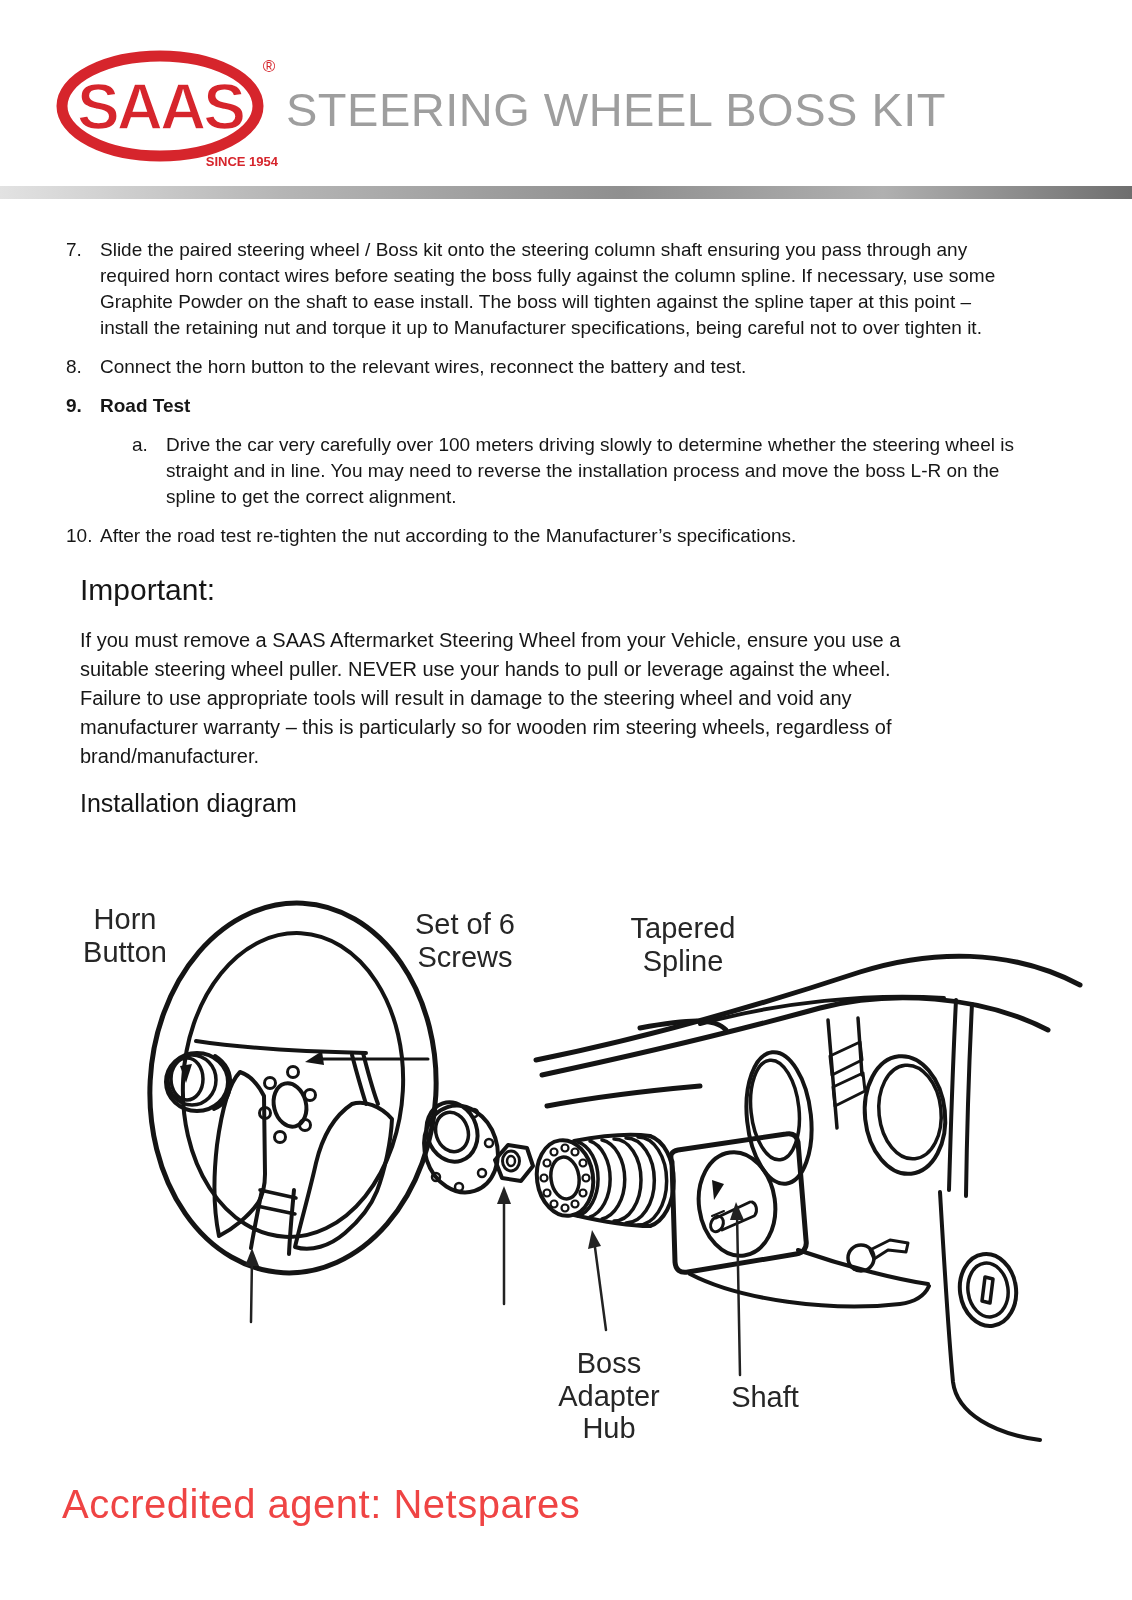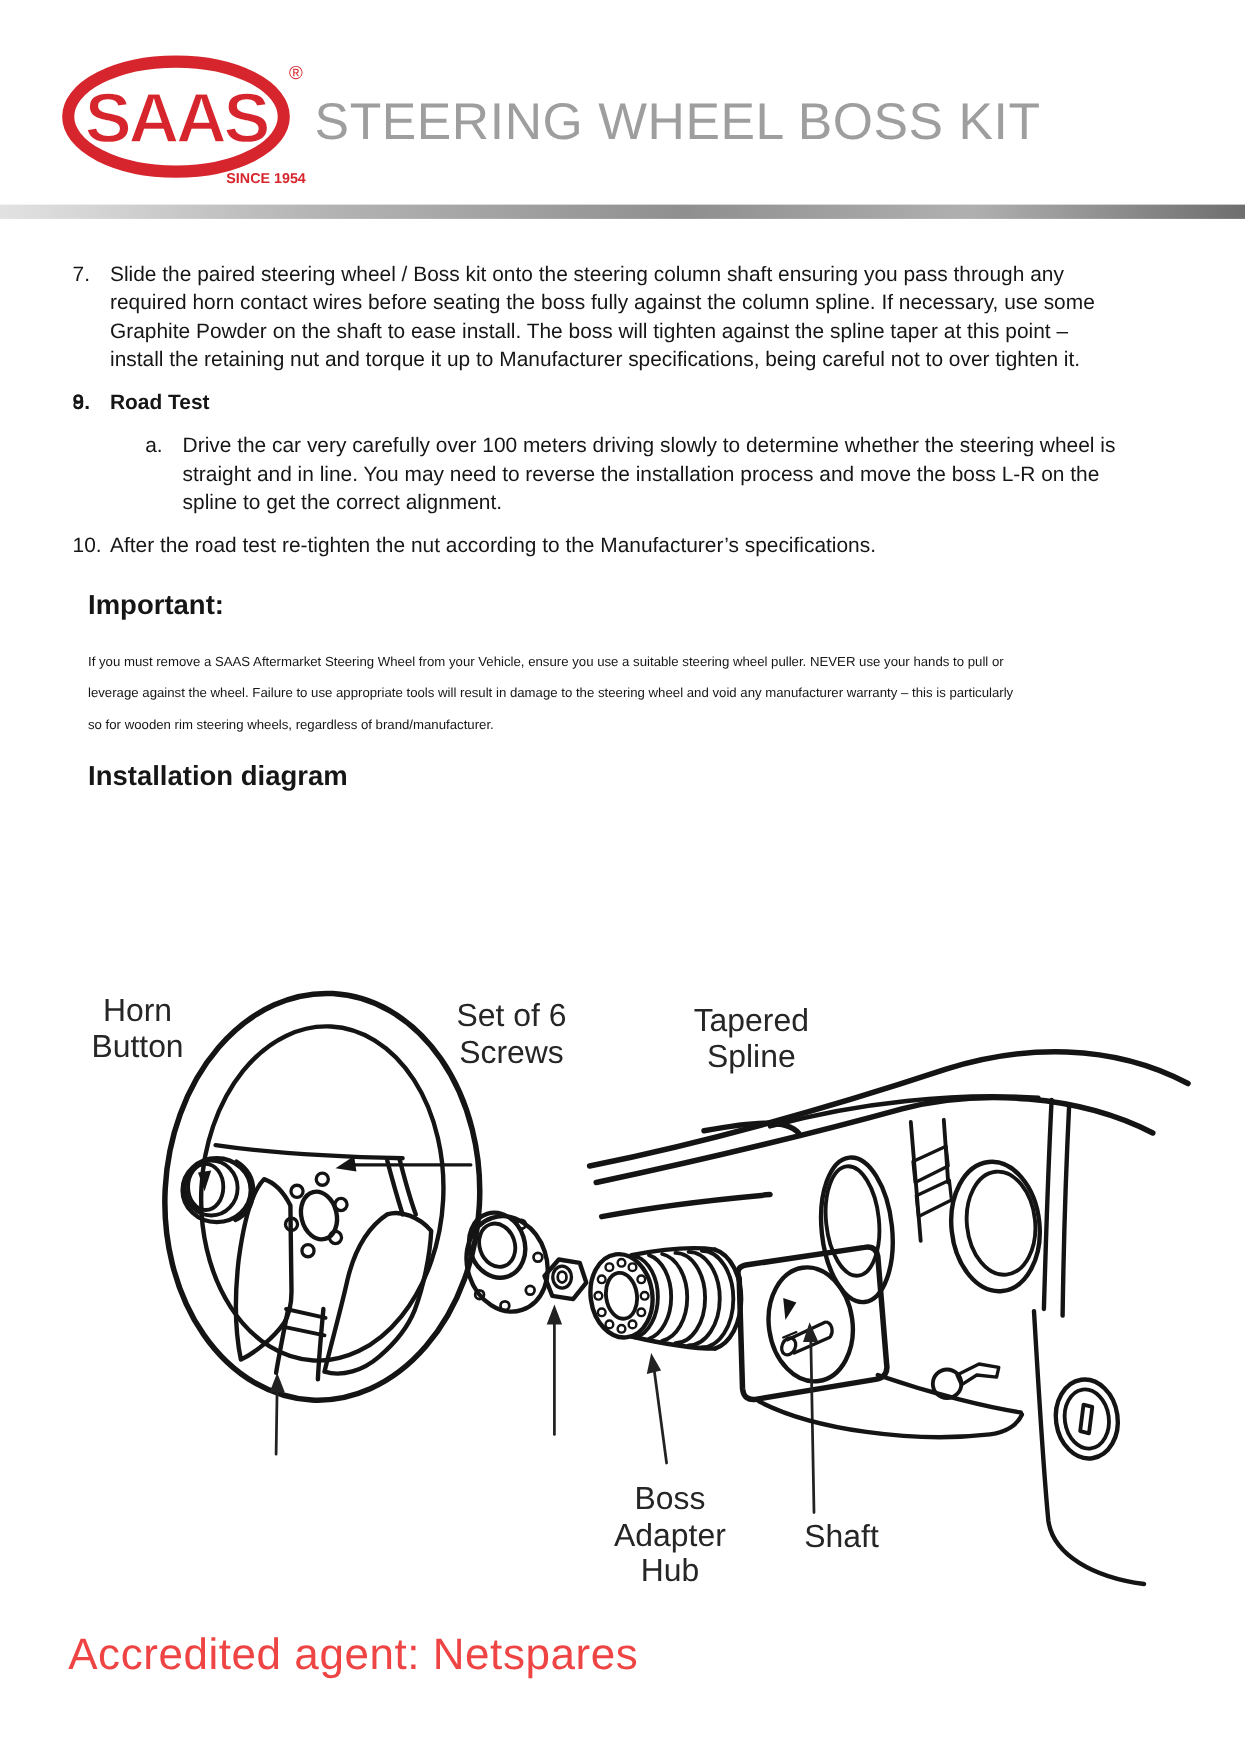--- a/index.html
+++ b/index.html
@@ -11,23 +11,23 @@
               color:#9e9e9e;letter-spacing:.5px;white-space:nowrap;}
   .rule{position:absolute;left:0;top:186px;width:1132px;height:13px;
         background:linear-gradient(to right,#e2e2e2 0%,#b5b5b5 25%,#8f8f8f 55%,#b0b0b0 78%,#6e6e6e 100%);}
   
   .content{position:absolute;left:66px;top:237px;width:958px;font-size:19px;line-height:26px;}
   .li{position:relative;padding-left:34px;}
   .li + .li{margin-top:13px;}
   .li .num{position:absolute;left:0;top:0;}
   .li.bold{font-weight:bold;}
   .li.sub{margin-left:66px;}
-  .imp-head{margin:24px 0 0 14px;font-size:25px;font-weight:bold;line-height:33px;}
-  .imp-body{margin:20px 0 0 14px;width:845px;font-size:12px;line-height:29px;}
-  .diag-head{margin:16px 0 0 14px;font-size:25px;font-weight:bold;line-height:33px;}
+  .imp-head{margin:24px 0 0 14px;font-size:30px;font-weight:normal;line-height:33px;}
+  .imp-body{margin:20px 0 0 14px;width:845px;font-size:20px;line-height:29px;}
+  .diag-head{margin:16px 0 0 14px;font-size:25px;font-weight:normal;line-height:33px;}
   
   .diagram-svg{position:absolute;left:0;top:840px;width:1132px;height:620px;}
   .dlabel{position:absolute;width:220px;text-align:center;font-size:29px;line-height:32.5px;
           color:#262626;}
   .dl-horn{left:15px;top:903px;}
   .dl-screws{left:355px;top:880px;margin-top:28px;}
   .dl-spline{left:573px;top:912px;}
   .dl-wheel{left:33px;top:1290px;}
   .dl-nut{left:326px;top:1335px;}
   .dl-boss{left:499px;top:1347px;}
@@ -51,20 +51,21 @@
   <div class="page-title">STEERING WHEEL BOSS KIT</div>
   <div class="rule"></div>
 
   <div class="content">
     <div class="li">
       <span class="num">7.</span>
       <span class="txt">Slide the paired steering wheel / Boss kit onto the steering column shaft ensuring you pass through any required horn contact wires before seating the boss fully against the column spline. If necessary, use some Graphite Powder on the shaft to ease install. The boss will tighten against the spline taper at this point – install the retaining nut and torque it up to Manufacturer specifications, being careful not to over tighten it.</span>
     </div>
     <div class="li">
       <span class="num">8.</span>
+      <span class="txt">Connect the horn button to the relevant wires, reconnect the battery and test.</span>
     </div>
     <div class="li bold">
       <span class="num">9.</span>
       <span class="txt">Road Test</span>
     </div>
     <div class="li sub">
       <span class="num">a.</span>
       <span class="txt">Drive the car very carefully over 100 meters driving slowly to determine whether the steering wheel is straight and in line. You may need to reverse the installation process and move the boss L-R on the spline to get the correct alignment.</span>
     </div>
     <div class="li">

